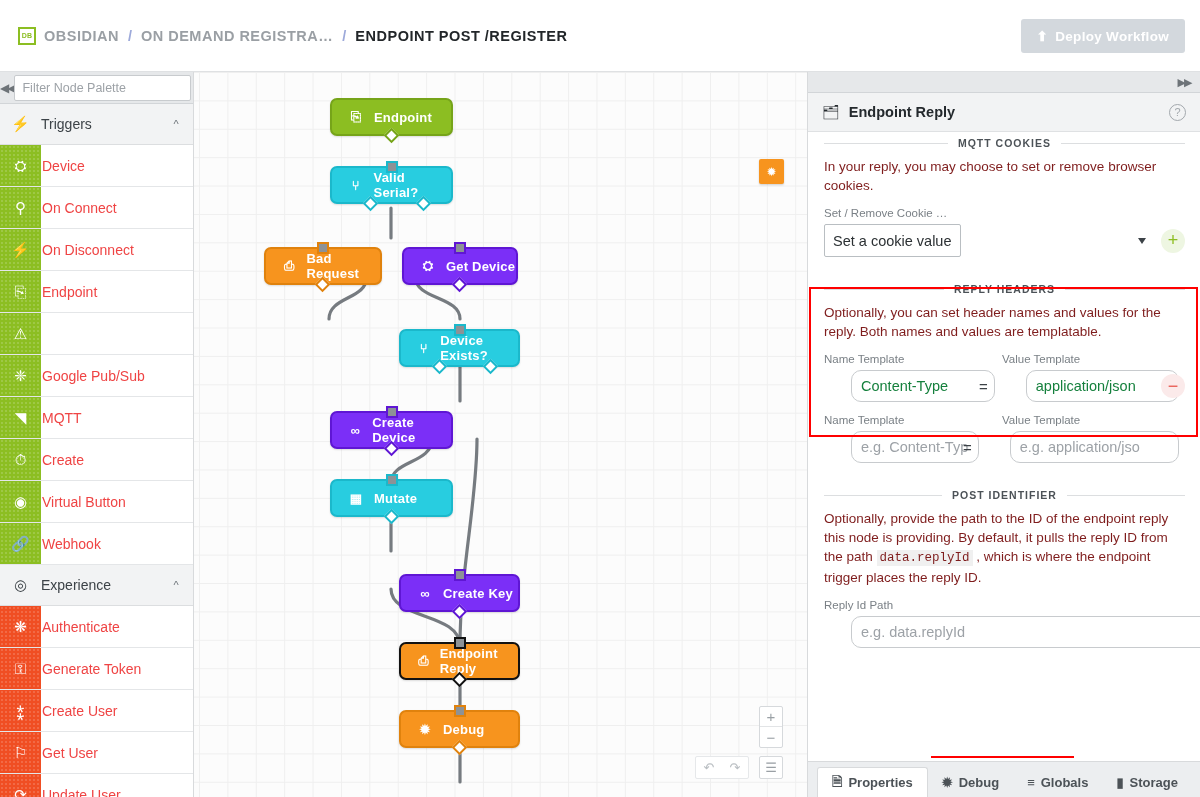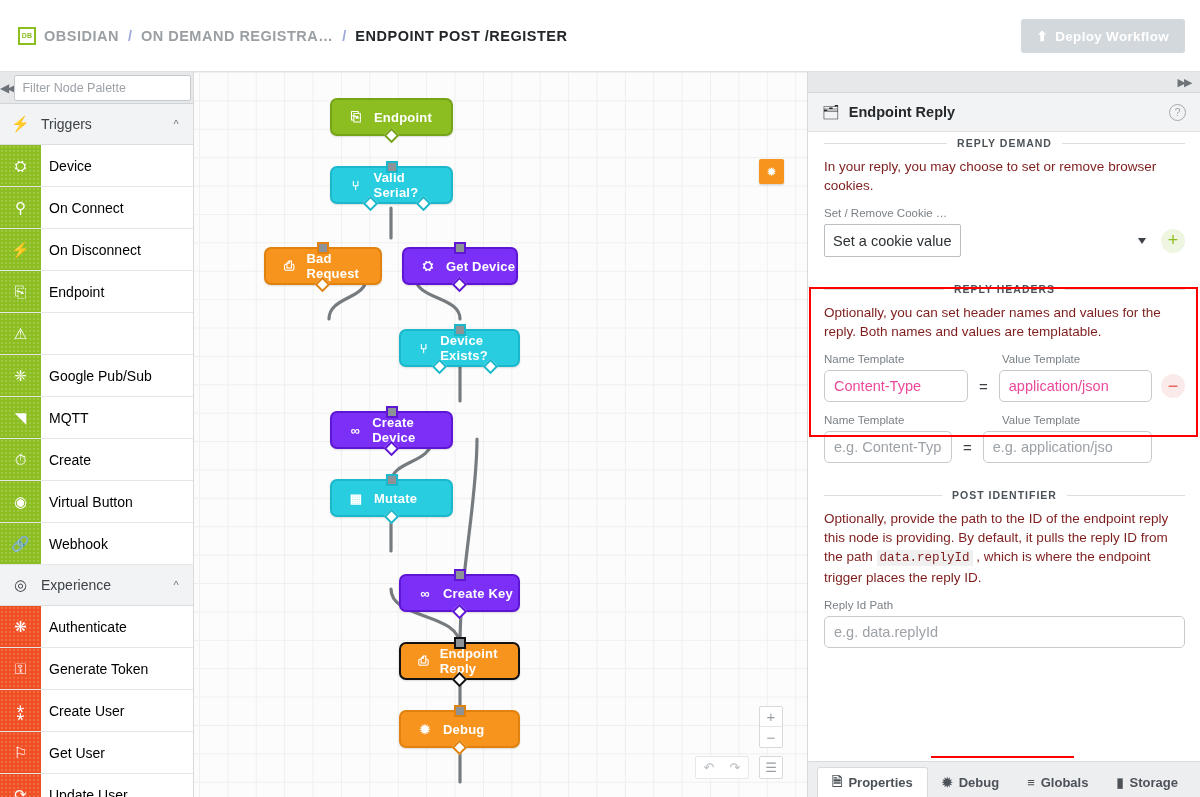--- a/index.html
+++ b/index.html
@@ -77,22 +77,22 @@
     height: 42px; display: flex; align-items: stretch; cursor: pointer;
     border-bottom: 1px solid #e4e6e8; background: #fff;
   }
   .pal-item .picon {
     width: 41px; display: flex; align-items: center; justify-content: center;
     color: #ffffff; font-size: 15px;
     background-image: radial-gradient(rgba(255,255,255,.16) 1px, transparent 1.2px);
     background-size: 4px 4px;
   }
   .pal-item .plabel {
-    flex: 1; display: flex; align-items: center; padding-left: 8px;
-    font-size: 14px; color: #000000;
+    flex: 1; display: flex; align-items: center; padding-left: 1px;
+    font-size: 14px; color: #ef4444;
   }
 
   
   #canvas {
     position: absolute; left: 194px; top: 72px; width: 613px; height: 725px;
     background-color: #fcfcfc;
     background-image:
       linear-gradient(to right, #efefef 1px, transparent 1px),
       linear-gradient(to bottom, #efefef 1px, transparent 1px);
     background-size: 28.4px 28.4px;
@@ -215,23 +215,23 @@
   }
   .circ-btn {
     width: 24px; height: 24px; border-radius: 50%;
     display: flex; align-items: center; justify-content: center;
     font-size: 18px; cursor: pointer; flex: none;
   }
   .circ-add { background: #eef6e2; color: #8cbe22; }
   .circ-del { background: #fbeaea; color: #e8554d; }
 
   input.txt {
-    height: 32px; border: 1px solid #c8cbce; border-radius: 5px;
-    background: #fff; font-size: 14.5px; color: #ec4899; padding: 0 9px;
-    font-family: "Liberation Sans", sans-serif; width: 100%;
+    height: 32px; border: 1px solid #c8cbce; border-radius: 10px;
+    background: #fff; font-size: 14.5px; color: #15803d; padding: 0 9px;
+    font-family: "Liberation Sans", sans-serif; width: 100%; margin-left: 27px;
   }
   input.txt::placeholder { color: #9da2a7; }
   .eq { font-size: 15px; color: #3c4247; padding: 0 2px; }
 
   #headers-highlight {
     position: absolute; left: 809px; top: 287px; width: 389px; height: 150px;
     border: 2px solid #ff0000; pointer-events: none; z-index: 6;
   }
   #tab-highlight {
     position: absolute; left: 931px; top: 756px; width: 143px; height: 2px;
@@ -447,21 +447,21 @@
 
   <div id="panel-header">
     <span class="ph-icon">🗂</span>
     <span class="ph-title">Endpoint Reply</span>
     <span class="ph-help">?</span>
   </div>
 
   <div id="panel-body">
 
     
-    <div class="sect-divider" style="margin-top:4px;">REPLY DEMAND</div>
+    <div class="sect-divider" style="margin-top:4px;">MQTT COOKIES</div>
     <div class="para">In your reply, you may choose to set or remove browser cookies.</div>
     <div class="flabel">Set / Remove Cookie …</div>
     <div class="ctl-row">
       <div class="sel-wrap">
         <select class="sel" id="cookie-select"><option>Set a cookie value</option><option>Remove a cookie</option></select>
         <span class="sel-arrow"></span>
       </div>
       <div class="circ-btn circ-add">+</div>
     </div>
 

